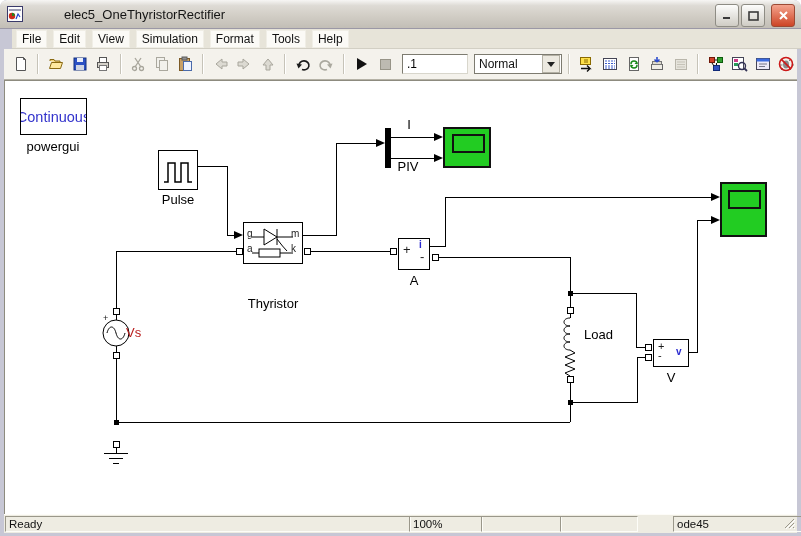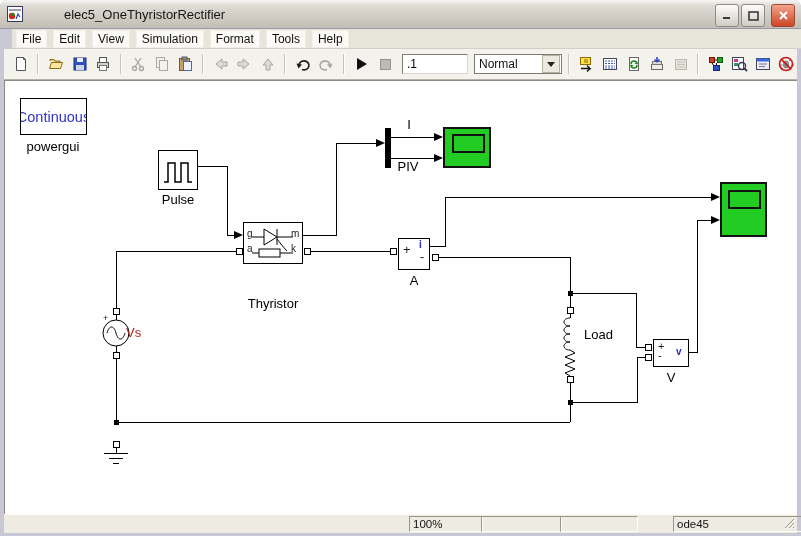--- a/index.html
+++ b/index.html
@@ -362,20 +362,21 @@
   <span class="pletter" style="left:291px;top:244px;">k</span>
   <span class="pletter" style="left:403px;top:245px;font-size:13px;">+</span>
   <span class="pletter blue" style="left:419px;top:240px;font-weight:bold;">i</span>
   <span class="pletter" style="left:420px;top:252px;font-size:13px;">-</span>
   <span class="pletter" style="left:658px;top:341px;font-size:11px;">+</span>
   <span class="pletter" style="left:658px;top:350px;font-size:11px;">-</span>
   <span class="pletter blue" style="left:676px;top:347px;font-weight:bold;">v</span>
   <span class="pletter" style="left:103px;top:313px;font-size:9px;">+</span>
 
   <div class="statusbar">
+    <div class="spanel" style="left:1px;width:398px;">Ready</div>
     <div class="spanel" style="left:405px;width:66px;">100%</div>
     <div class="spanel" style="left:477px;width:73px;"></div>
     <div class="spanel" style="left:556px;width:70px;"></div>
     <div class="spanel" style="left:632px;width:146px;margin-left:37px;">ode45</div>
     <svg class="grip" viewBox="0 0 13 13">
       <path d="M11,2 L2,11 M11,6 L6,11 M11,10 L10,11" stroke="#9a978a"></path>
       <path d="M12,3 L3,12 M12,7 L7,12 M12,11 L11,12" stroke="#fff"></path>
     </svg>
   </div>
 

